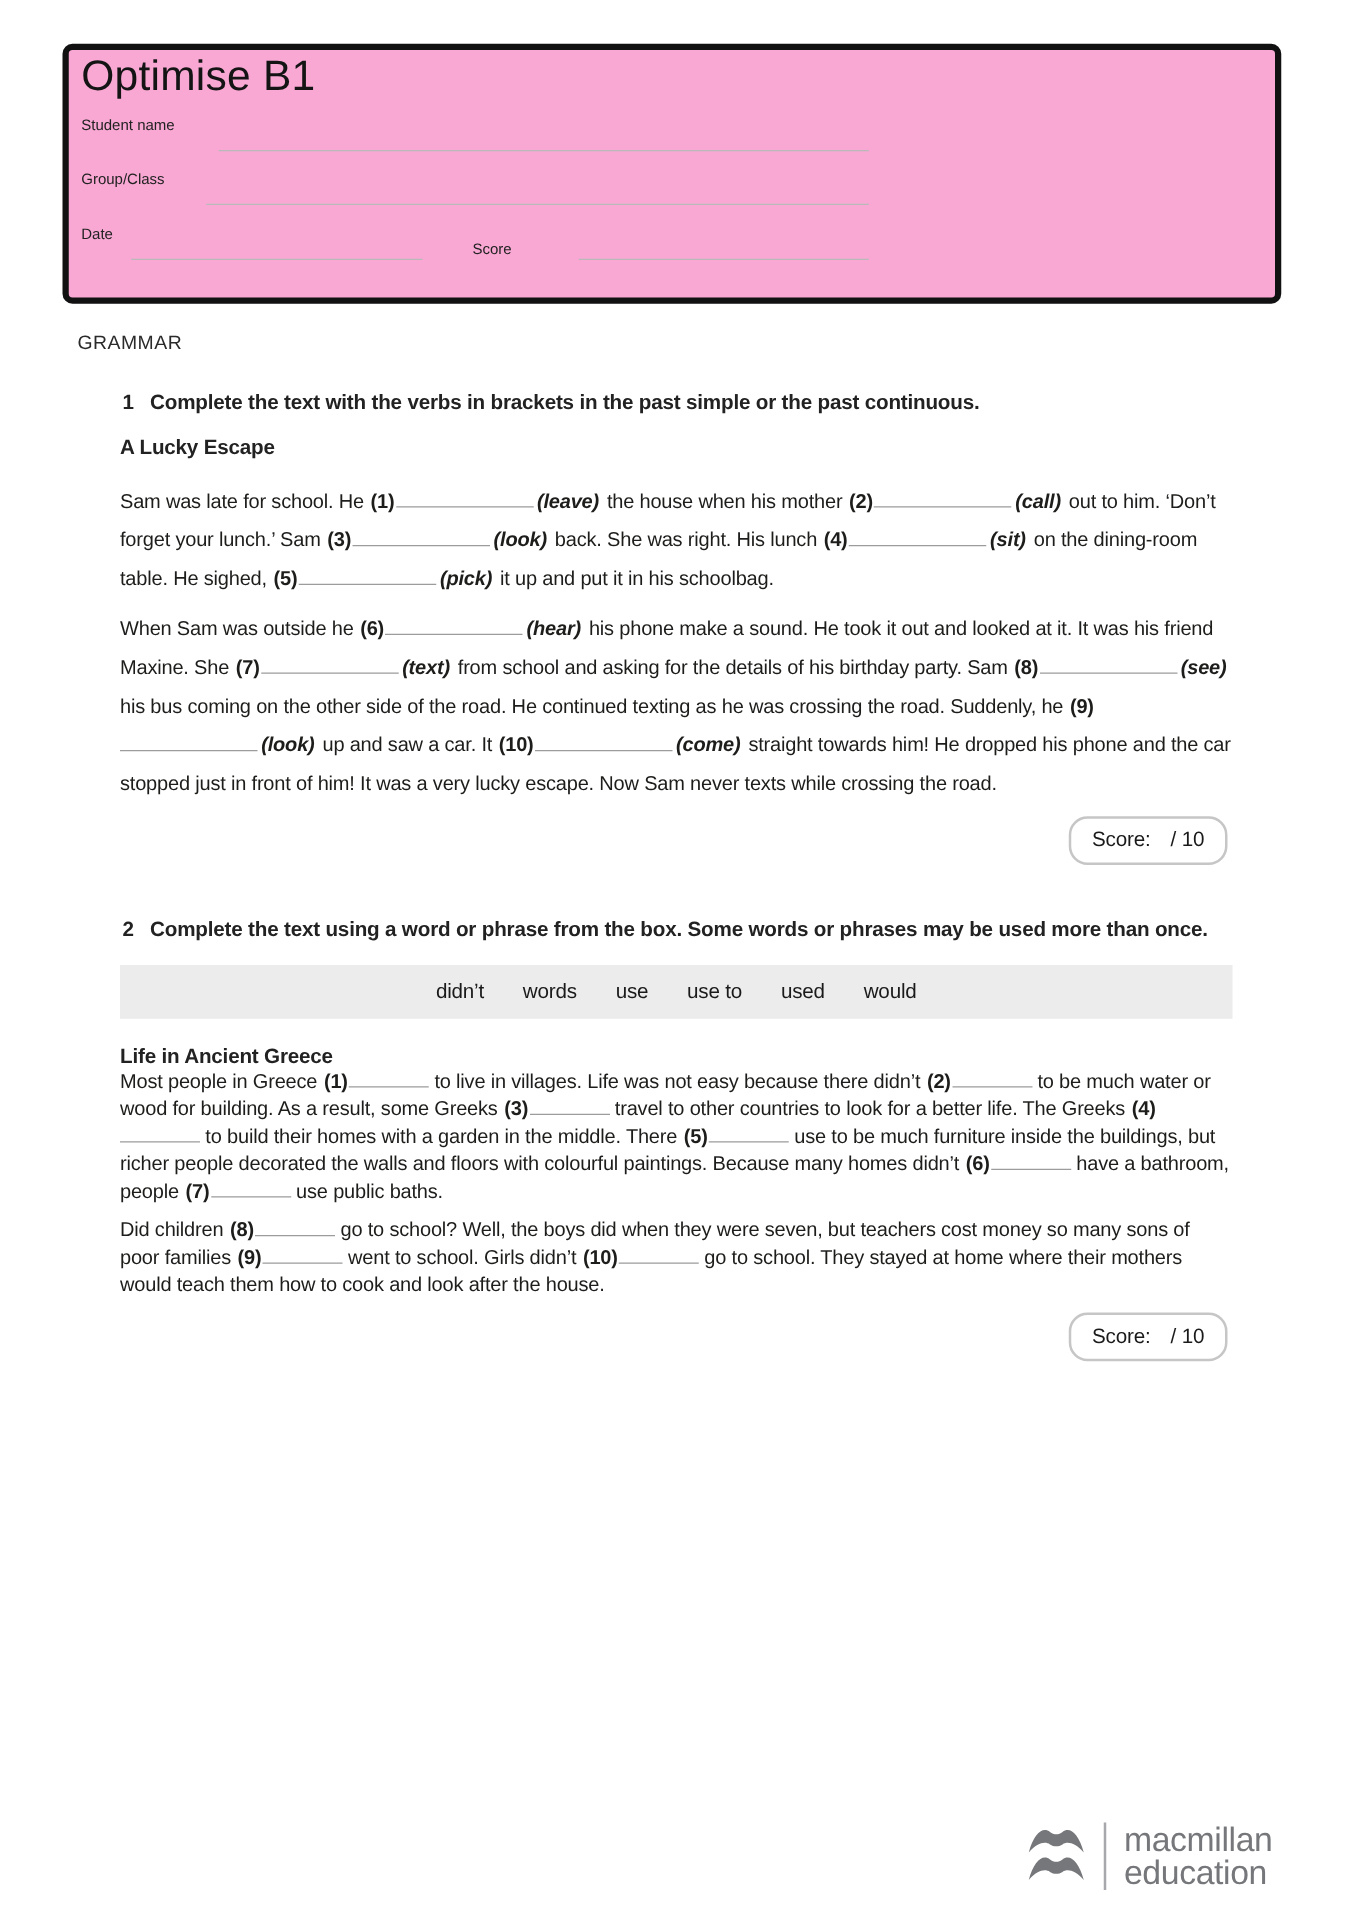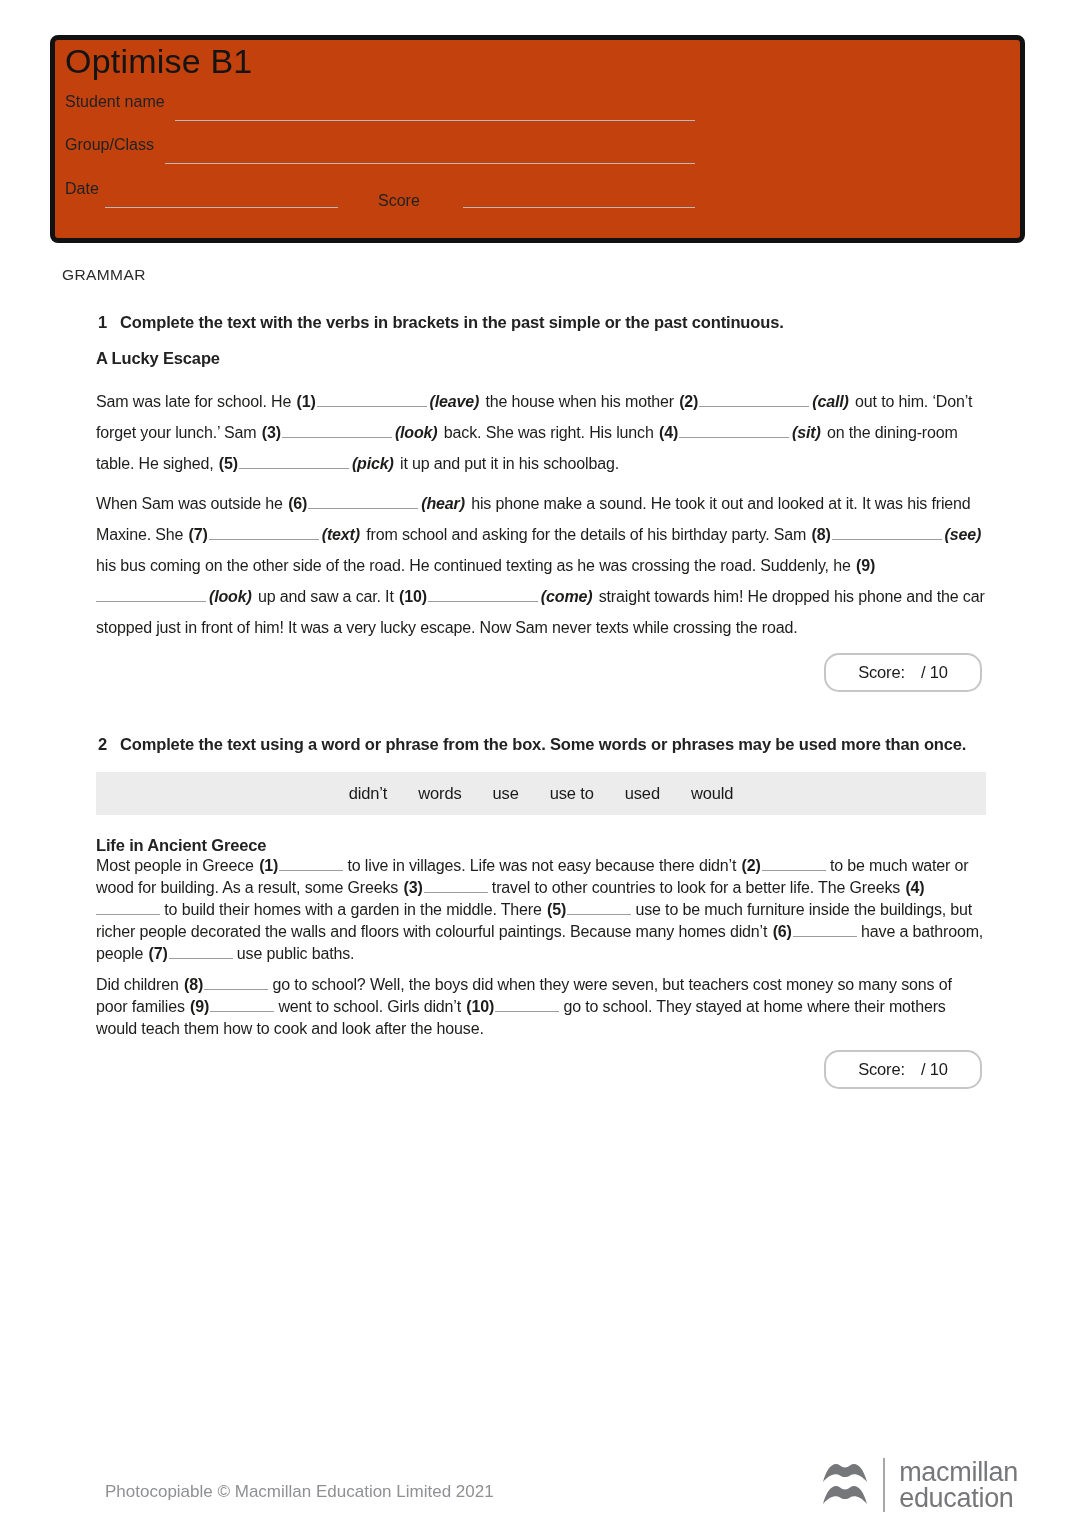--- a/index.html
+++ b/index.html
@@ -12,24 +12,24 @@
     --logo_gray:#76777a;
     --frame_black:#111111;
   }
   *{box-sizing:border-box;margin:0;padding:0;}
   html,body{background:#ffffff;}
   body{font-family:"Liberation Sans",sans-serif;color:var(--text);}
   .page{position:relative;width:1080px;height:1532px;background:#ffffff;overflow:hidden;}
 
   
   .header-box{position:absolute;left:50px;top:35px;width:975px;height:208px;
-    border:5px solid var(--frame_black);border-radius:8px;background:#c2410c;}
+    border:5px solid var(--frame_black);border-radius:8px;background:#f9a8d4;}
   .hdr-title{position:absolute;left:10px;top:2px;font-size:34px;font-weight:500;
     letter-spacing:0.2px;color:#141414;}
-  .hdr-label{position:absolute;font-size:16px;color:#222;}
+  .hdr-label{position:absolute;font-size:12px;color:#222;}
   .lbl-student{left:10px;top:53px;}
   .lbl-group{left:10px;top:96px;}
   .lbl-date{left:10px;top:140px;}
   .lbl-score{left:323px;top:152px;}
   .fline{position:absolute;height:0;border-bottom:1px solid var(--header_line);}
   .line-student{left:120px;top:80px;width:520px;}
   .line-group{left:110px;top:123px;width:530px;}
   .line-date{left:50px;top:167px;width:233px;}
   .line-score{left:408px;top:167px;width:232px;}
 
@@ -45,21 +45,21 @@
   .sub-title{font-weight:bold;font-size:16.5px;line-height:20px;margin:0 0 18px 0;color:#222;}
   .body-p{font-size:16px;line-height:31px;margin:0 0 9px 0;}
   .num{font-weight:bold;margin:0 1px;}
   .verb{font-weight:bold;font-style:italic;margin:0 2px 0 3px;}
   .blank{display:inline-block;border-bottom:1.5px solid var(--blank_line);height:14px;
     vertical-align:baseline;}
   .blank.lg{width:110px;}
   .blank.sm{width:64px;}
 
   .score-row{display:flex;justify-content:flex-end;margin:10px 4px 0 0;}
-  .score-box{width:158px;height:39px;border:2.5px solid var(--score_border);border-radius:15px;
+  .score-box{width:127px;height:39px;border:2.5px solid var(--score_border);border-radius:15px;
     display:flex;align-items:center;justify-content:center;gap:16px;font-size:16.5px;color:#1a1a1a;
     background:#fff;}
 
   .ex2-head{margin-top:42px;}
   .wordbox{margin-top:18px;height:43px;background:var(--wordbox_bg);
     display:flex;align-items:center;justify-content:center;gap:31px;font-size:16.5px;color:#1a1a1a;}
   .sub-title2{margin-top:20px;margin-bottom:0;}
   .body-p2{line-height:22px;}
 
   
@@ -132,21 +132,20 @@
 
     <div class="score-row">
       <div class="score-box">
         <span>Score:</span>
         <span>/ 10</span>
       </div>
     </div>
 
   </div>
 
-  <div class="footer-copy">Photocopiable © Macmillan Education Limited 2021</div>
 
   <div class="footer-logo">
     <svg class="logo-mark" viewBox="0 0 48 52" xmlns="http://www.w3.org/2000/svg">
       <path d="M2,23 C6,8 13,2 19,6.5 C22,9 26,9 29,6.5 C35,2 42,8 46,23 C39,15 33,14 29,16.5 C26,18.5 22,18.5 19,16.5 C15,14 9,15 2,23 Z"></path>
       <path d="M2,45 C6,30 13,24 19,28.5 C22,31 26,31 29,28.5 C35,24 42,30 46,45 C39,37 33,36 29,38.5 C26,40.5 22,40.5 19,38.5 C15,36 9,37 2,45 Z"></path>
     </svg>
     <div class="logo-divider"></div>
     <div class="logo-text">
       <div>macmillan</div>
       <div>education</div>

